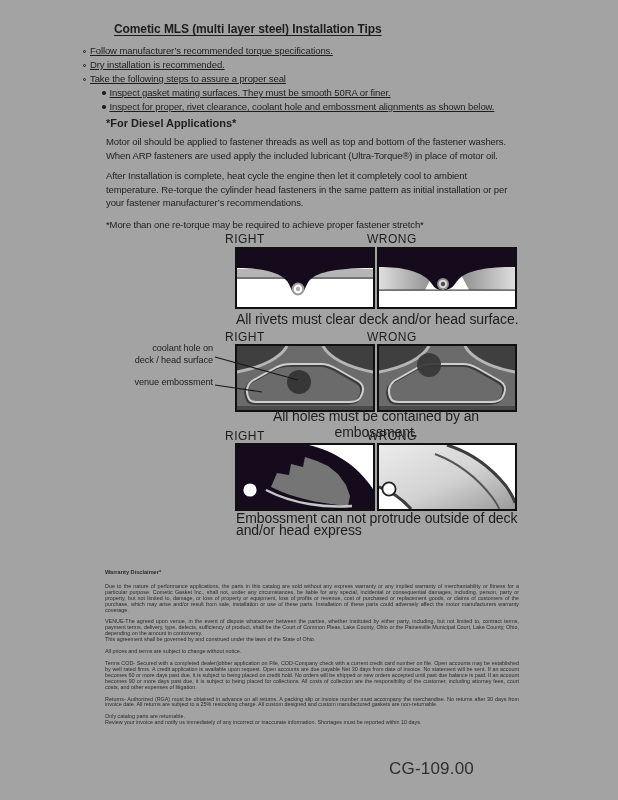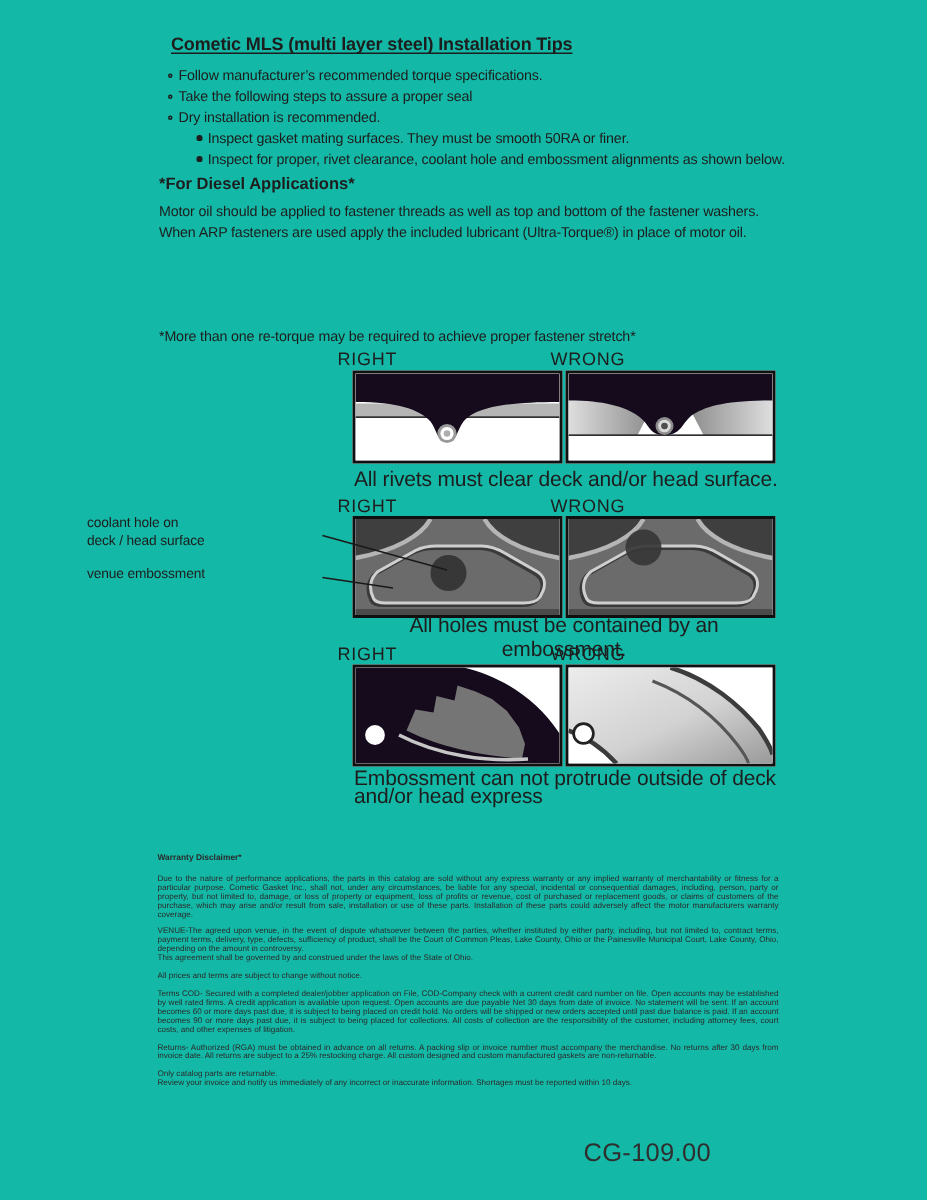--- a/index.html
+++ b/index.html
@@ -1,26 +1,26 @@
 <!DOCTYPE html>
 <html><head>
 <meta charset="utf-8">
 <style>
   * { box-sizing: border-box; }
   html,body { margin:0; padding:0; background:#ffffff; }
   .page {
-    position:relative; width:618px; height:800px; background:#14b8a6;
+    position:relative; width:618px; height:800px; background:#a3a3a3;
     font-family:"Liberation Sans", sans-serif; color:#1d1d1d; overflow:hidden;
   }
   .title {
     position:absolute; left:114px; top:22px;
     font-size:12px; font-weight:bold; letter-spacing:-0.1px;
     text-decoration:underline; text-underline-offset:2px;
   }
-  .bullets { position:absolute; left:112px; top:44px; font-size:9.5px; line-height:14px; letter-spacing:-0.1px; }
+  .bullets { position:absolute; left:83px; top:44px; font-size:9.5px; line-height:14px; letter-spacing:-0.1px;text-decoration:underline; }
   .b-row { white-space:nowrap; }
   .b-row.sub { margin-left:19px; }
   .mk-o { display:inline-block; width:3px; height:3px; border:1px solid #1d1d1d; border-radius:50%; margin-right:4px; vertical-align:1.5px; }
   .mk-f { display:inline-block; width:3.5px; height:3.5px; background:#1d1d1d; border-radius:50%; margin-right:4px; vertical-align:1.5px; }
 
   .diesel-h { position:absolute; left:106px; top:117px; font-size:11px; font-weight:bold; }
   .para { position:absolute; left:106px; width:414px; font-size:9.5px; line-height:13.5px; letter-spacing:-0.1px; }
   .p1 { top:135px; }
   .p2 { top:169px; }
   .p3 { top:218px; }
@@ -34,21 +34,21 @@
   .r1i { top:247px; } .r2i { top:344px; } .r3i { top:443px; }
   .img-box { width:140px; border:2px solid #101010; background:#fff; }
   .h62 { height:62px; } .h68 { height:68px; }
   .img-box svg { display:block; width:100%; height:100%; }
 
   .cap { position:absolute; font-size:14px; letter-spacing:-0.1px; }
   .cap1 { left:236px; top:311px; }
   .cap2 { left:235px; top:408px; width:282px; text-align:center; }
   .cap3 { left:236px; top:513px; line-height:11.5px; }
 
-  .ann { position:absolute; width:155px; text-align:left; font-size:9.2px; line-height:11.5px; letter-spacing:-0.1px; }
+  .ann { position:absolute; width:155px; text-align:right; font-size:9.2px; line-height:11.5px; letter-spacing:-0.1px; }
   .ann1 { left:58px; top:343px; }
   .ann2 { left:58px; top:377px; }
   .leader { position:absolute; left:210px; top:340px; width:120px; height:70px; z-index:3; pointer-events:none; }
 
   .preline { white-space:pre-line; }
 
   .disc { position:absolute; left:105px; top:570px; width:414px; font-size:5.4px; line-height:5.9px; color:#2a2a2a; }
   .disc .disc-h { font-size:5.6px; font-weight:bold; margin:0 0 8px 0; }
   .disc p { margin:0 0 6px 0; text-align:justify; }
 
@@ -56,28 +56,29 @@
 </style>
 </head>
 <body>
 
 <div class="page">
 
   <div class="title">Cometic MLS (multi layer steel) Installation Tips</div>
 
   <div class="bullets">
     <div class="b-row"><span class="mk-o"></span><span>Follow manufacturer’s recommended torque specifications.</span></div>
+    <div class="b-row"><span class="mk-o"></span><span>Dry installation is recommended.</span></div>
     <div class="b-row"><span class="mk-o"></span><span>Take the following steps to assure a proper seal</span></div>
-    <div class="b-row"><span class="mk-o"></span><span>Dry installation is recommended.</span></div>
     <div class="b-row sub"><span class="mk-f"></span><span>Inspect gasket mating surfaces.  They must be smooth 50RA or finer.</span></div>
     <div class="b-row sub"><span class="mk-f"></span><span>Inspect for proper, rivet clearance, coolant hole and embossment alignments as shown below.</span></div>
   </div>
 
   <div class="diesel-h">*For Diesel Applications*</div>
   <div class="para p1">Motor oil should be applied to fastener threads as well as top and bottom of the fastener washers. When ARP fasteners are used apply the included lubricant (Ultra-Torque®) in place of motor oil.</div>
+  <div class="para p2">After Installation is complete, heat cycle the engine then let it completely cool to ambient temperature. Re-torque the cylinder head fasteners in the same pattern as initial installation or per your fastener manufacturer’s recommendations.</div>
   <div class="para p3">*More than one re-torque may be required to achieve proper fastener stretch*</div>
 
   <div class="dg-labels r1l">
     <span>RIGHT</span>
     <span>WRONG</span>
   </div>
   <div class="img-row r1i">
     <div class="img-box h62">
       <svg viewBox="0 0 136 58" preserveAspectRatio="none">
         <rect width="136" height="58" fill="#ffffff"></rect>

